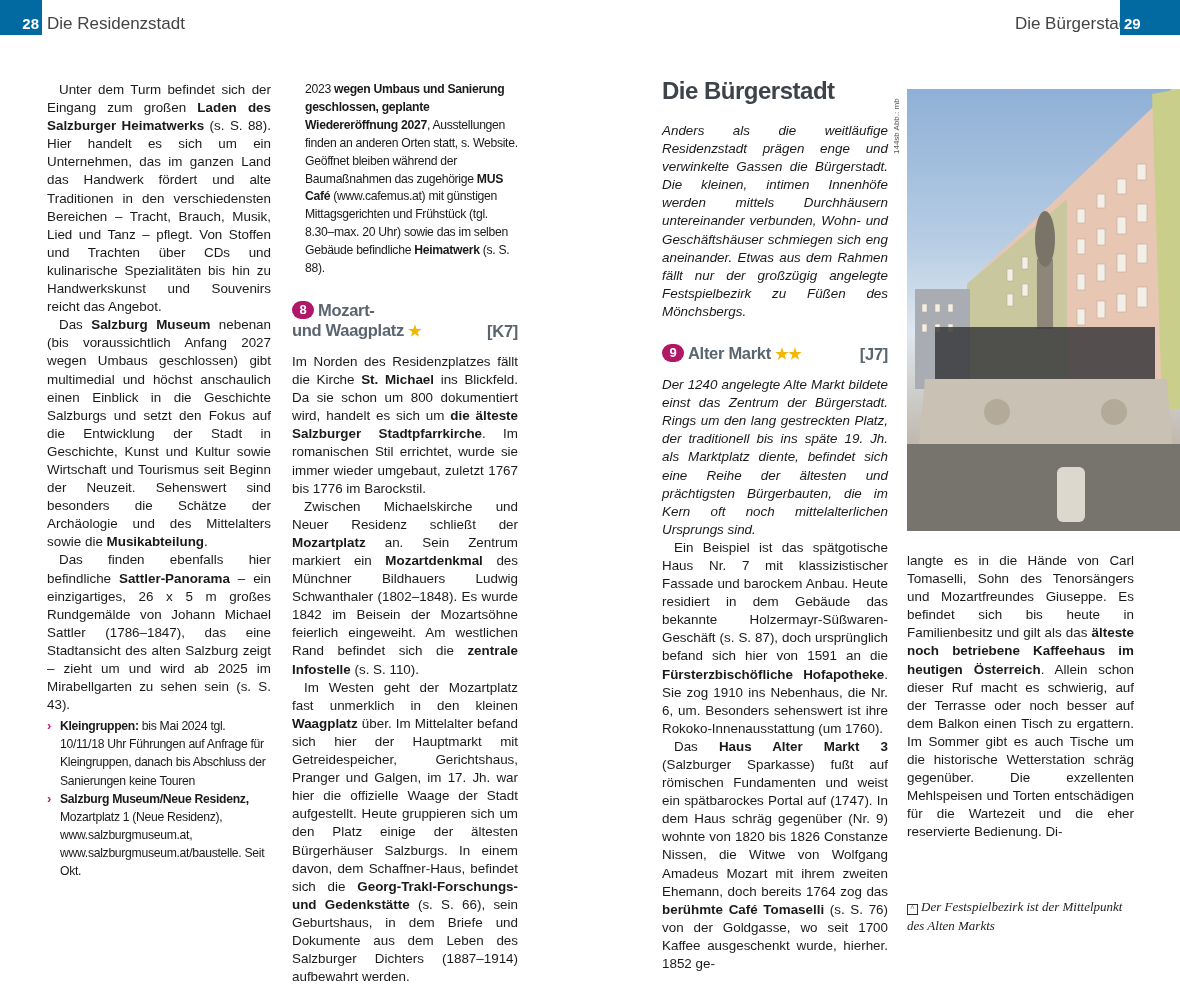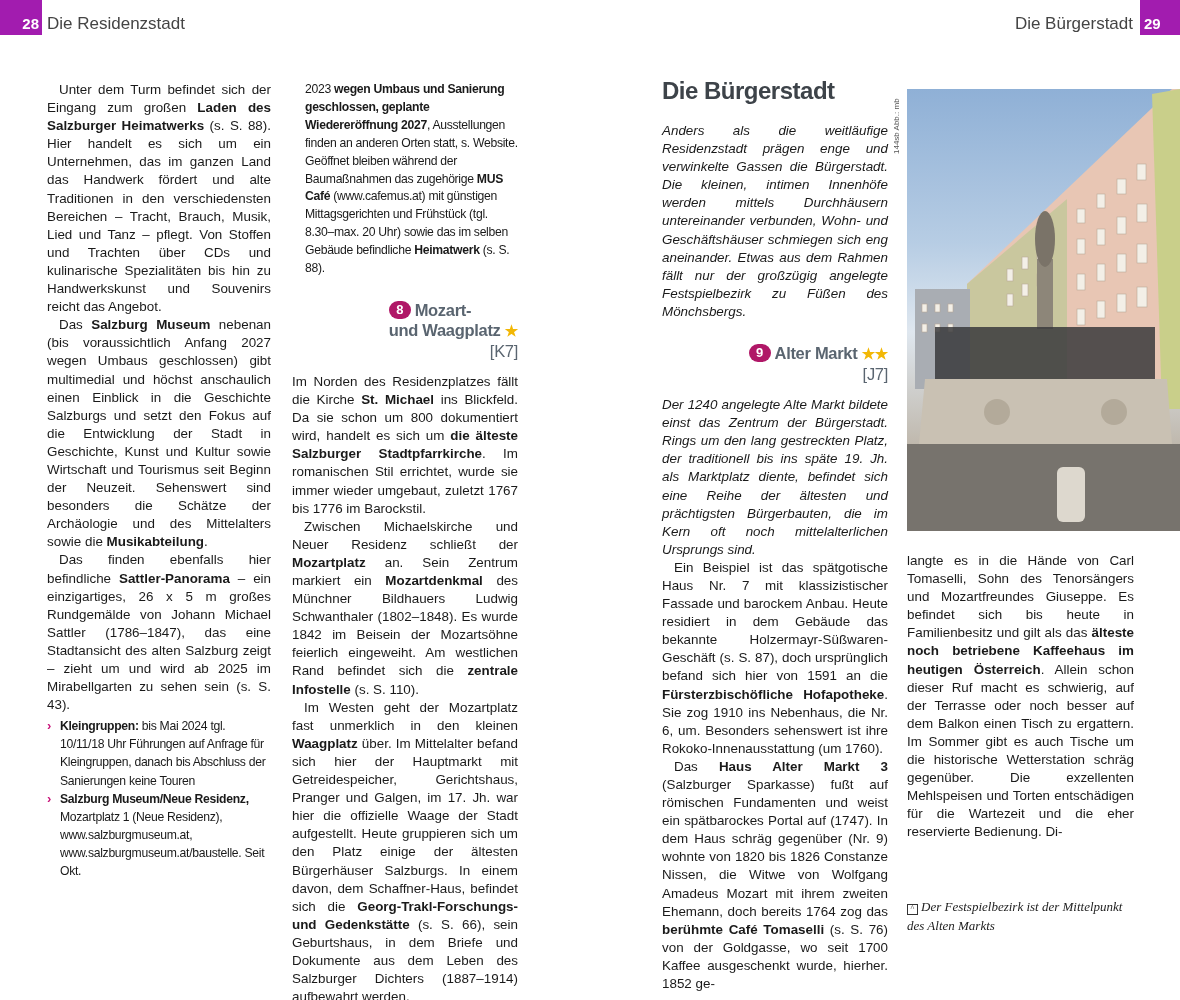--- a/index.html
+++ b/index.html
@@ -1,45 +1,45 @@
 <!DOCTYPE html>
 <html><head>
 <meta charset="utf-8">
 <style>
   * { box-sizing: border-box; margin: 0; padding: 0; }
   html, body { width: 1180px; height: 1000px; background: #fff; overflow: hidden; }
   body { position: relative; font-family: "Liberation Sans", sans-serif; color: #1a1a1a; }
 
-  .header-box { position: absolute; top: 0; height: 35px; background: #a21caf; color: #fff;
+  .header-box { position: absolute; top: 0; height: 35px; background: #0369a1; color: #fff;
     font-family: "Liberation Sans", sans-serif; font-weight: bold; font-size: 15px; display: flex; align-items: flex-end; padding-bottom: 3px; justify-content: center; }
   .hb-left { left: 0; width: 42px; padding-left: 18px; justify-content: flex-end; padding-right: 3px; }
-  .hb-right { right: 0; width: 40px; justify-content: flex-start; padding-left: 4px; }
+  .hb-right { right: 0; width: 60px; justify-content: flex-start; padding-left: 4px; }
   .header-title { position: absolute; top: 14px; font-family: "Liberation Sans", sans-serif; font-size: 17px; color: #444; }
   .ht-left { left: 47px; }
   .ht-right { right: 47px; }
 
   .col { position: absolute; font-size: 13.4px; line-height: 18.1px; text-align: justify; hyphens: manual; }
   .col p { margin: 0; }
   .col p.ind { text-indent: 12px; }
   .col b { font-weight: bold; }
 
   #colA { left: 47px; top: 81px; width: 224px; }
   #colB { left: 292px; top: 81px; width: 226px; }
   #colC { left: 662px; top: 76px; width: 226px; }
   #colD { left: 907px; top: 552px; width: 227px; }
 
   .info { font-family: "Liberation Sans", sans-serif; font-size: 12.2px; line-height: 18.1px; text-align: left; letter-spacing: -0.3px; }
   .info-item { position: relative; padding-left: 13px; }
   .info-item .bullet { position: absolute; left: 0; top: 0; color: #c8157a; font-weight: bold; font-size: 13px; }
   .info-block { text-align: left; font-size: 12.2px; letter-spacing: -0.3px; line-height: 17.9px; padding-left: 13px; }
 
-  .section-head { display: flex; justify-content: space-between; align-items: flex-end; font-family: "Liberation Sans", sans-serif; font-weight: bold; color: #5a6570; font-size: 16.5px; line-height: 20px; letter-spacing: -0.3px; flex-direction: column; }
+  .section-head { display: flex; justify-content: space-between; align-items: flex-end; font-family: "Liberation Sans", sans-serif; font-weight: bold; color: #5a6570; font-size: 16.5px; line-height: 20px; letter-spacing: -0.3px; }
   .num-badge { display: inline-flex; align-items: center; justify-content: center; width: 22px; height: 18px; border-radius: 9px; background: #b01767; color: #fff; font-size: 13px; margin-right: 4px; vertical-align: 2px; }
   .stars { color: #f2b705; font-size: 15px; }
-  .gridref { font-weight: normal; color: #5a6570; padding-left: 39px; }
+  .gridref { font-weight: bold; color: #5a6570; padding-left: 39px; }
 
   .chapter-title { font-family: "Liberation Sans", sans-serif; font-weight: bold; font-size: 24px; color: #3d4349; letter-spacing: -0.5px; line-height: 30px; margin-bottom: 16px; }
   .intro { font-style: italic; }
 
   .photo { position: absolute; left: 907px; top: 89px; width: 273px; height: 442px; overflow: hidden; background: linear-gradient(180deg, #8fb0d6 0%, #b7cde4 35%, #dfe7ef 55%, #c0b9ae 80%, #8a857d 100%); }
   .credit { position: absolute; left: 892px; top: 84px; width: 12px; height: 70px; }
   .credit span { position: absolute; left: 0; top: 70px; transform: rotate(-90deg); transform-origin: 0 0; font-size: 8px; color: #555; white-space: nowrap; font-family: "Liberation Sans", sans-serif; }
 
   .caption { position: absolute; left: 907px; top: 897px; width: 230px; font-family: "Liberation Serif", serif; font-style: italic; font-size: 13px; line-height: 19px; color: #222; }
   .caption-icon { display: inline-block; width: 11px; height: 11px; border: 1px solid #333; font-size: 8px; line-height: 8px; text-align: center; font-style: normal; vertical-align: 0; margin-right: 3px; }

